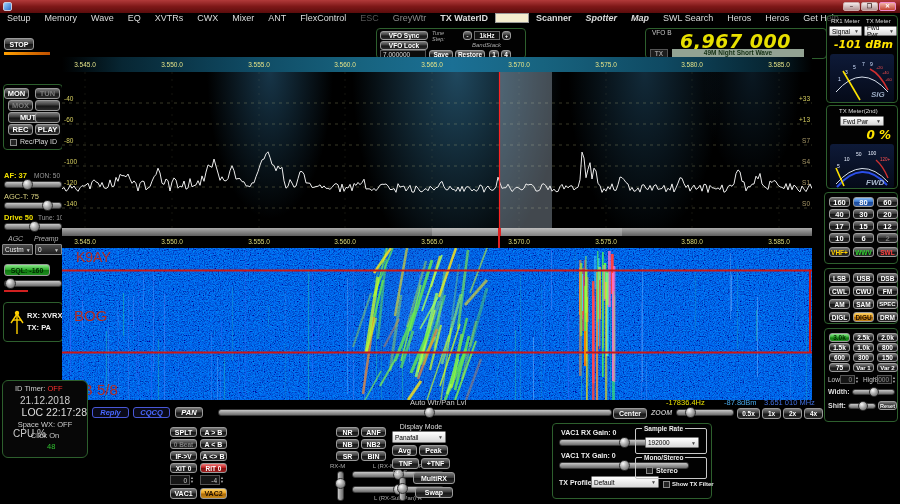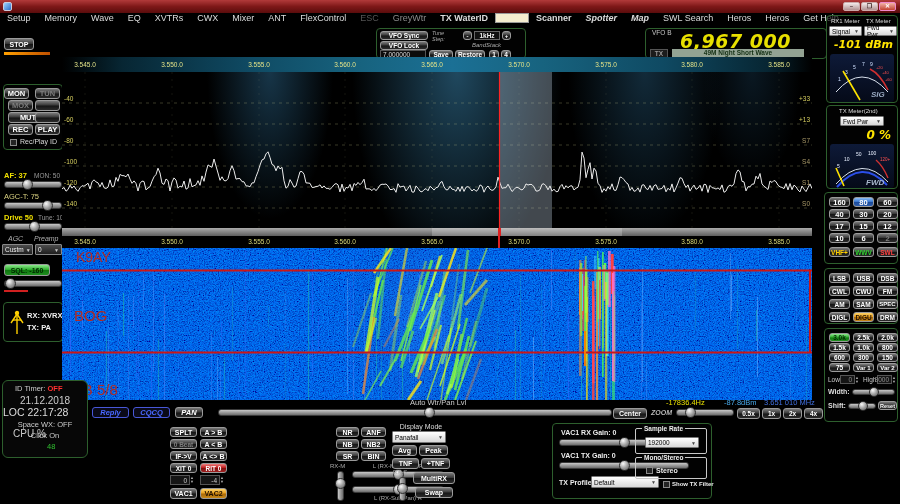--- a/index.html
+++ b/index.html
@@ -158,23 +158,23 @@
           <line x1="8" y1="4" x2="14" y2="13"></line>
         <line x1="4" y1="10" x2="12" y2="10"></line>
           <circle cx="8" cy="3" r="1.5" fill="#ffd000"></circle>
       </g>
     </svg>
     <div class="lbl" style="left:23px;top:8px;font-size:7.5px;font-weight:bold;color:#f0f0f0">RX: XVRX</div>
     <div class="lbl" style="left:23px;top:20px;font-size:7.5px;font-weight:bold;color:#f0f0f0">TX: PA</div>
   </div>
 
   <div class="panelG" style="left:2px;top:380px;width:86px;height:78px;border-radius:6px;background:#070707;z-index:5">
-    <div class="lbl" style="left:12px;top:3px;font-size:7.5px;color:#ccc"><span>ID Timer:</span> <span style="color:#ff3030;font-weight:bold">OFF</span></div>
+    <div class="lbl" style="left:12px;top:3px;font-size:7.5px;color:#ccc"><span>ID Timer:</span> <span style="color:#ff3030;font-weight:normal">OFF</span></div>
     <div class="lbl" style="left:0;top:14px;width:84px;text-align:center;font-size:10px;color:#ccc">21.12.2018</div>
-    <div class="lbl" style="left:0;top:25px;width:84px;text-align:left;font-size:10.5px;color:#ddd">LOC  22:17:28</div>
+    <div class="lbl" style="left:0;top:25px;width:84px;text-align:right;font-size:10.5px;color:#ddd">LOC  22:17:28</div>
     <div class="lbl" style="left:0;top:39px;width:84px;text-align:center;font-size:7.5px;color:#ccc">Space WX: OFF</div>
     <div class="lbl" style="left:0;top:50px;width:84px;text-align:center;font-size:7.5px;color:#ccc">Click On</div>
     <div class="lbl" style="left:10px;top:47px;font-size:10px;color:#ccc">CPU %</div>
     <div class="lbl" style="left:44px;top:61px;font-size:7.5px;color:#30c030">48</div>
   </div>
 
   <div class="ab" style="left:62px;top:57px;width:750px;height:343px">
 
     <div class="ab" style="left:0;top:0;width:750px;height:15px;background:linear-gradient(90deg,#000 0%,#072633 8%,#0f4a63 25%,#17637f 40%,#1b7095 52%,#17637f 64%,#0f4a63 80%,#072633 94%,#000 100%)">
       <span class="scaleLbl" style="left:8px;top:4px">3.545.0</span>

